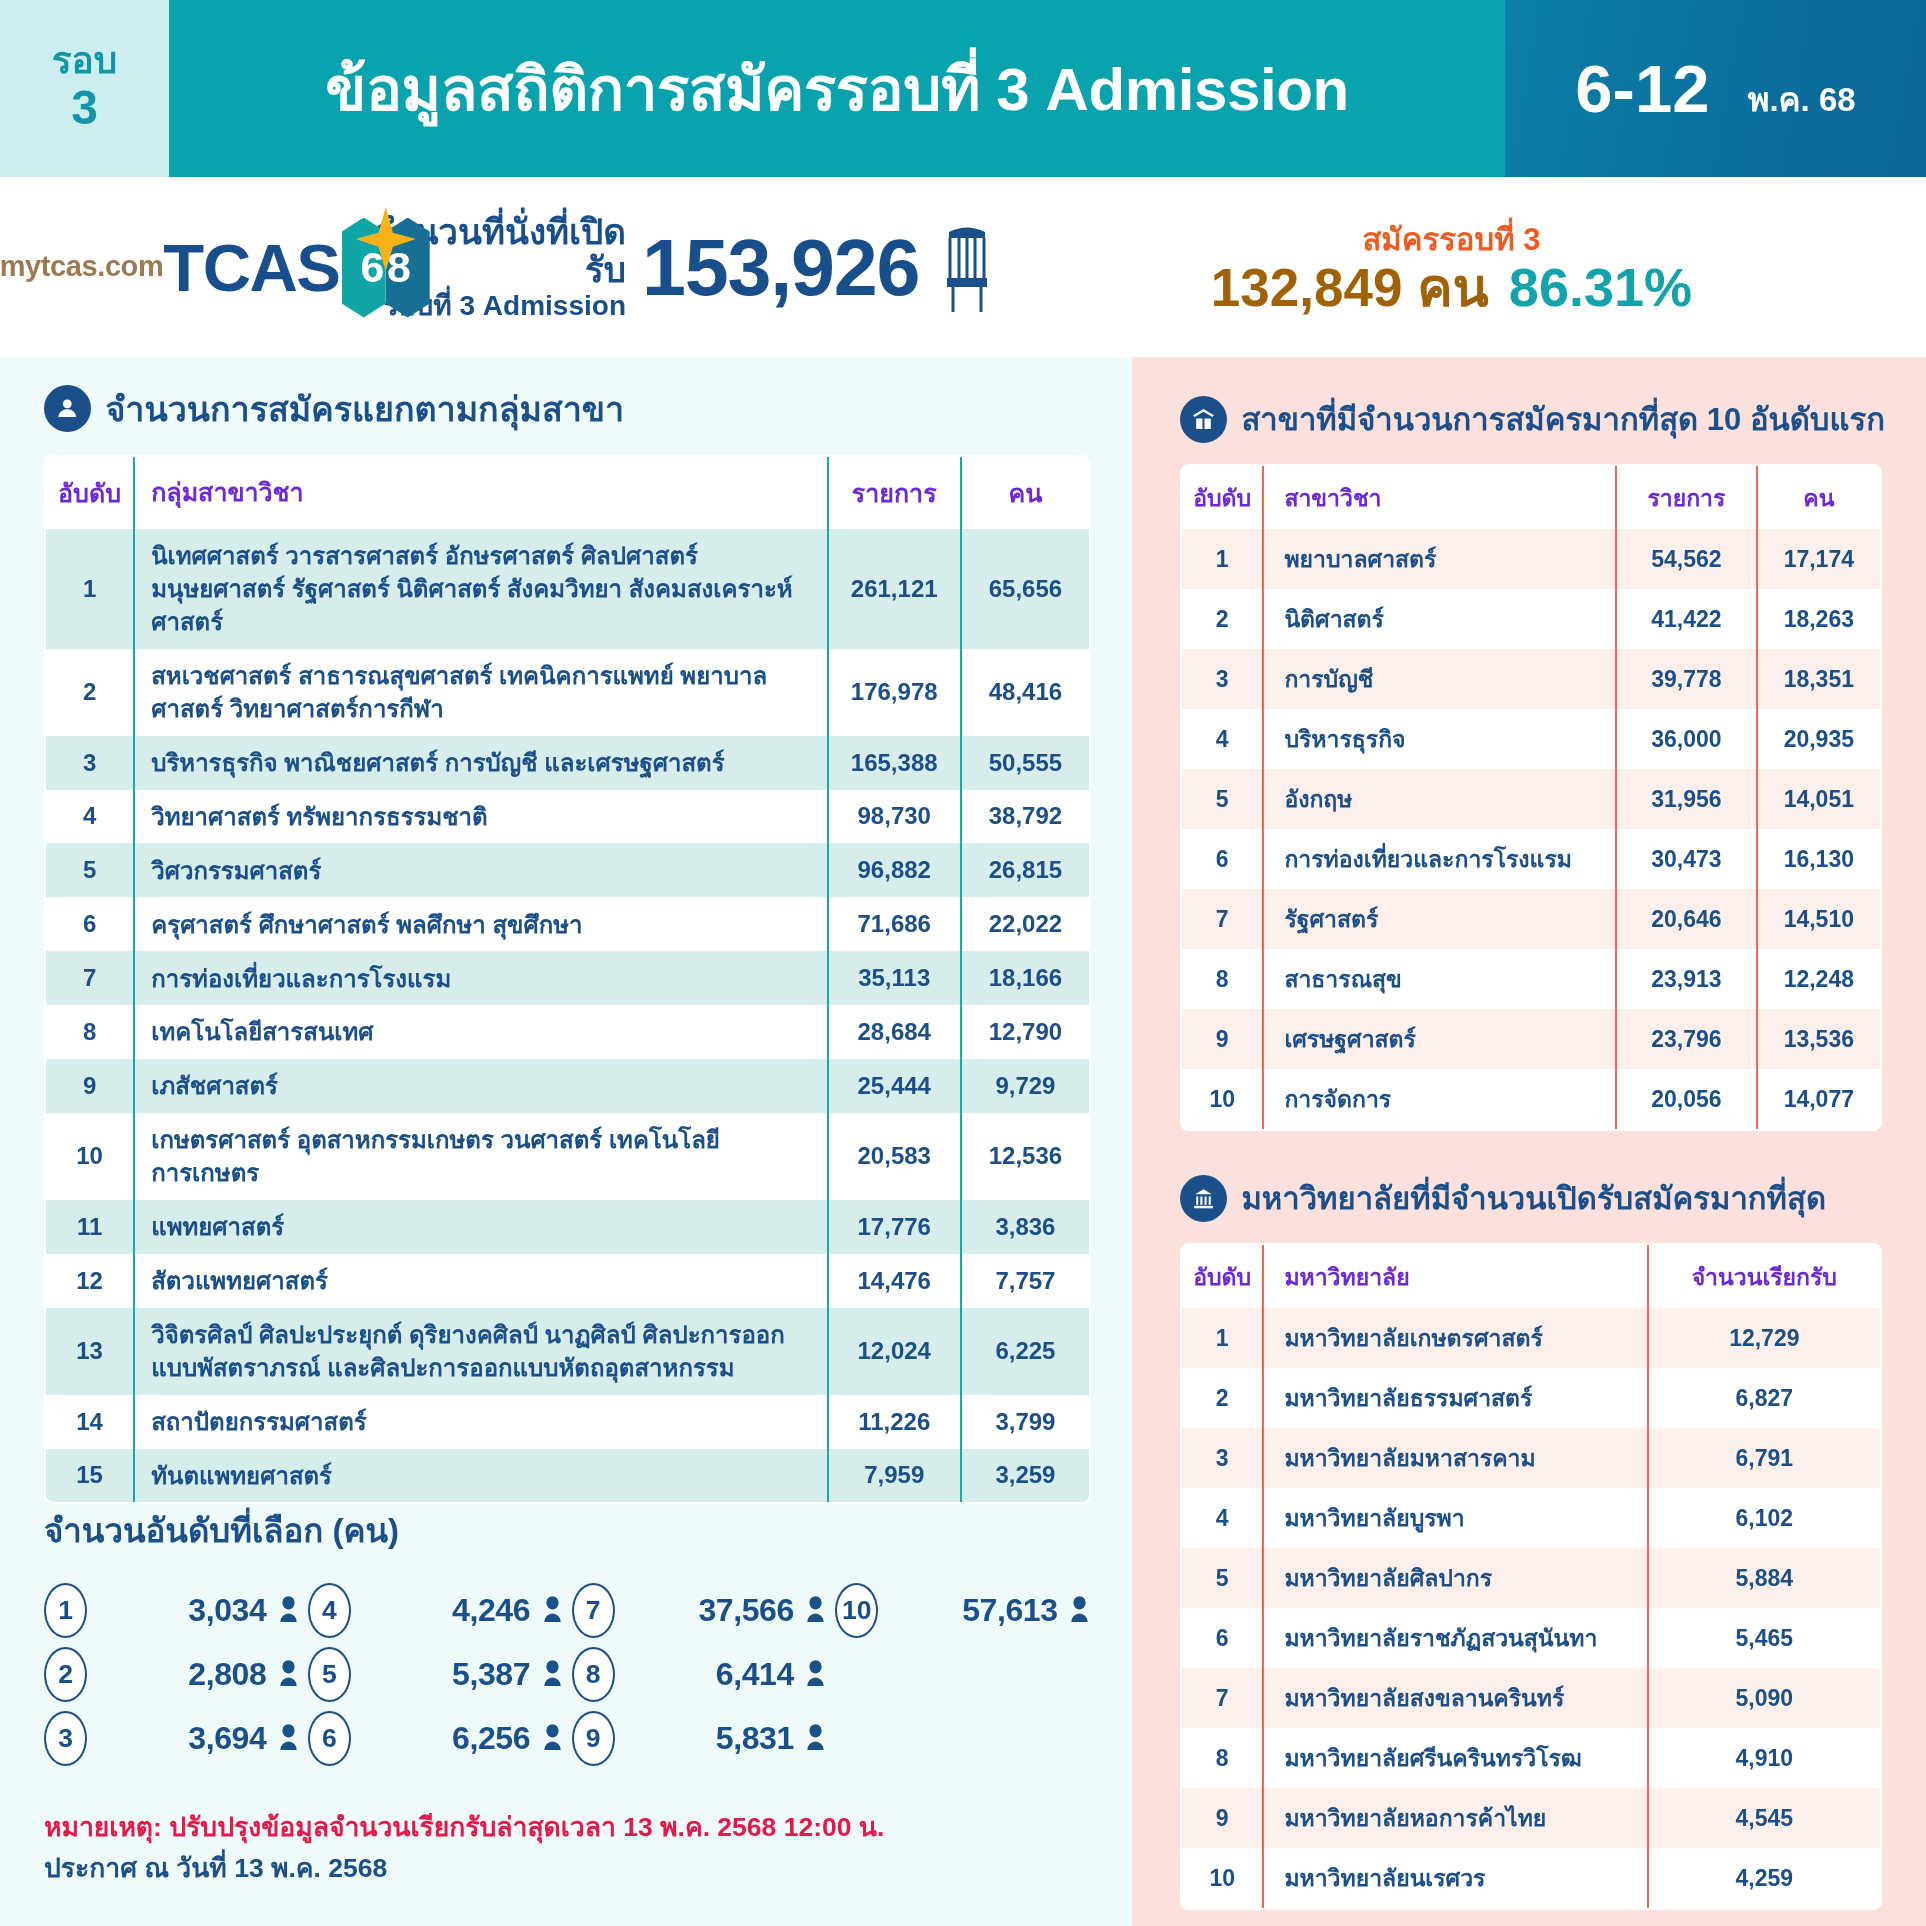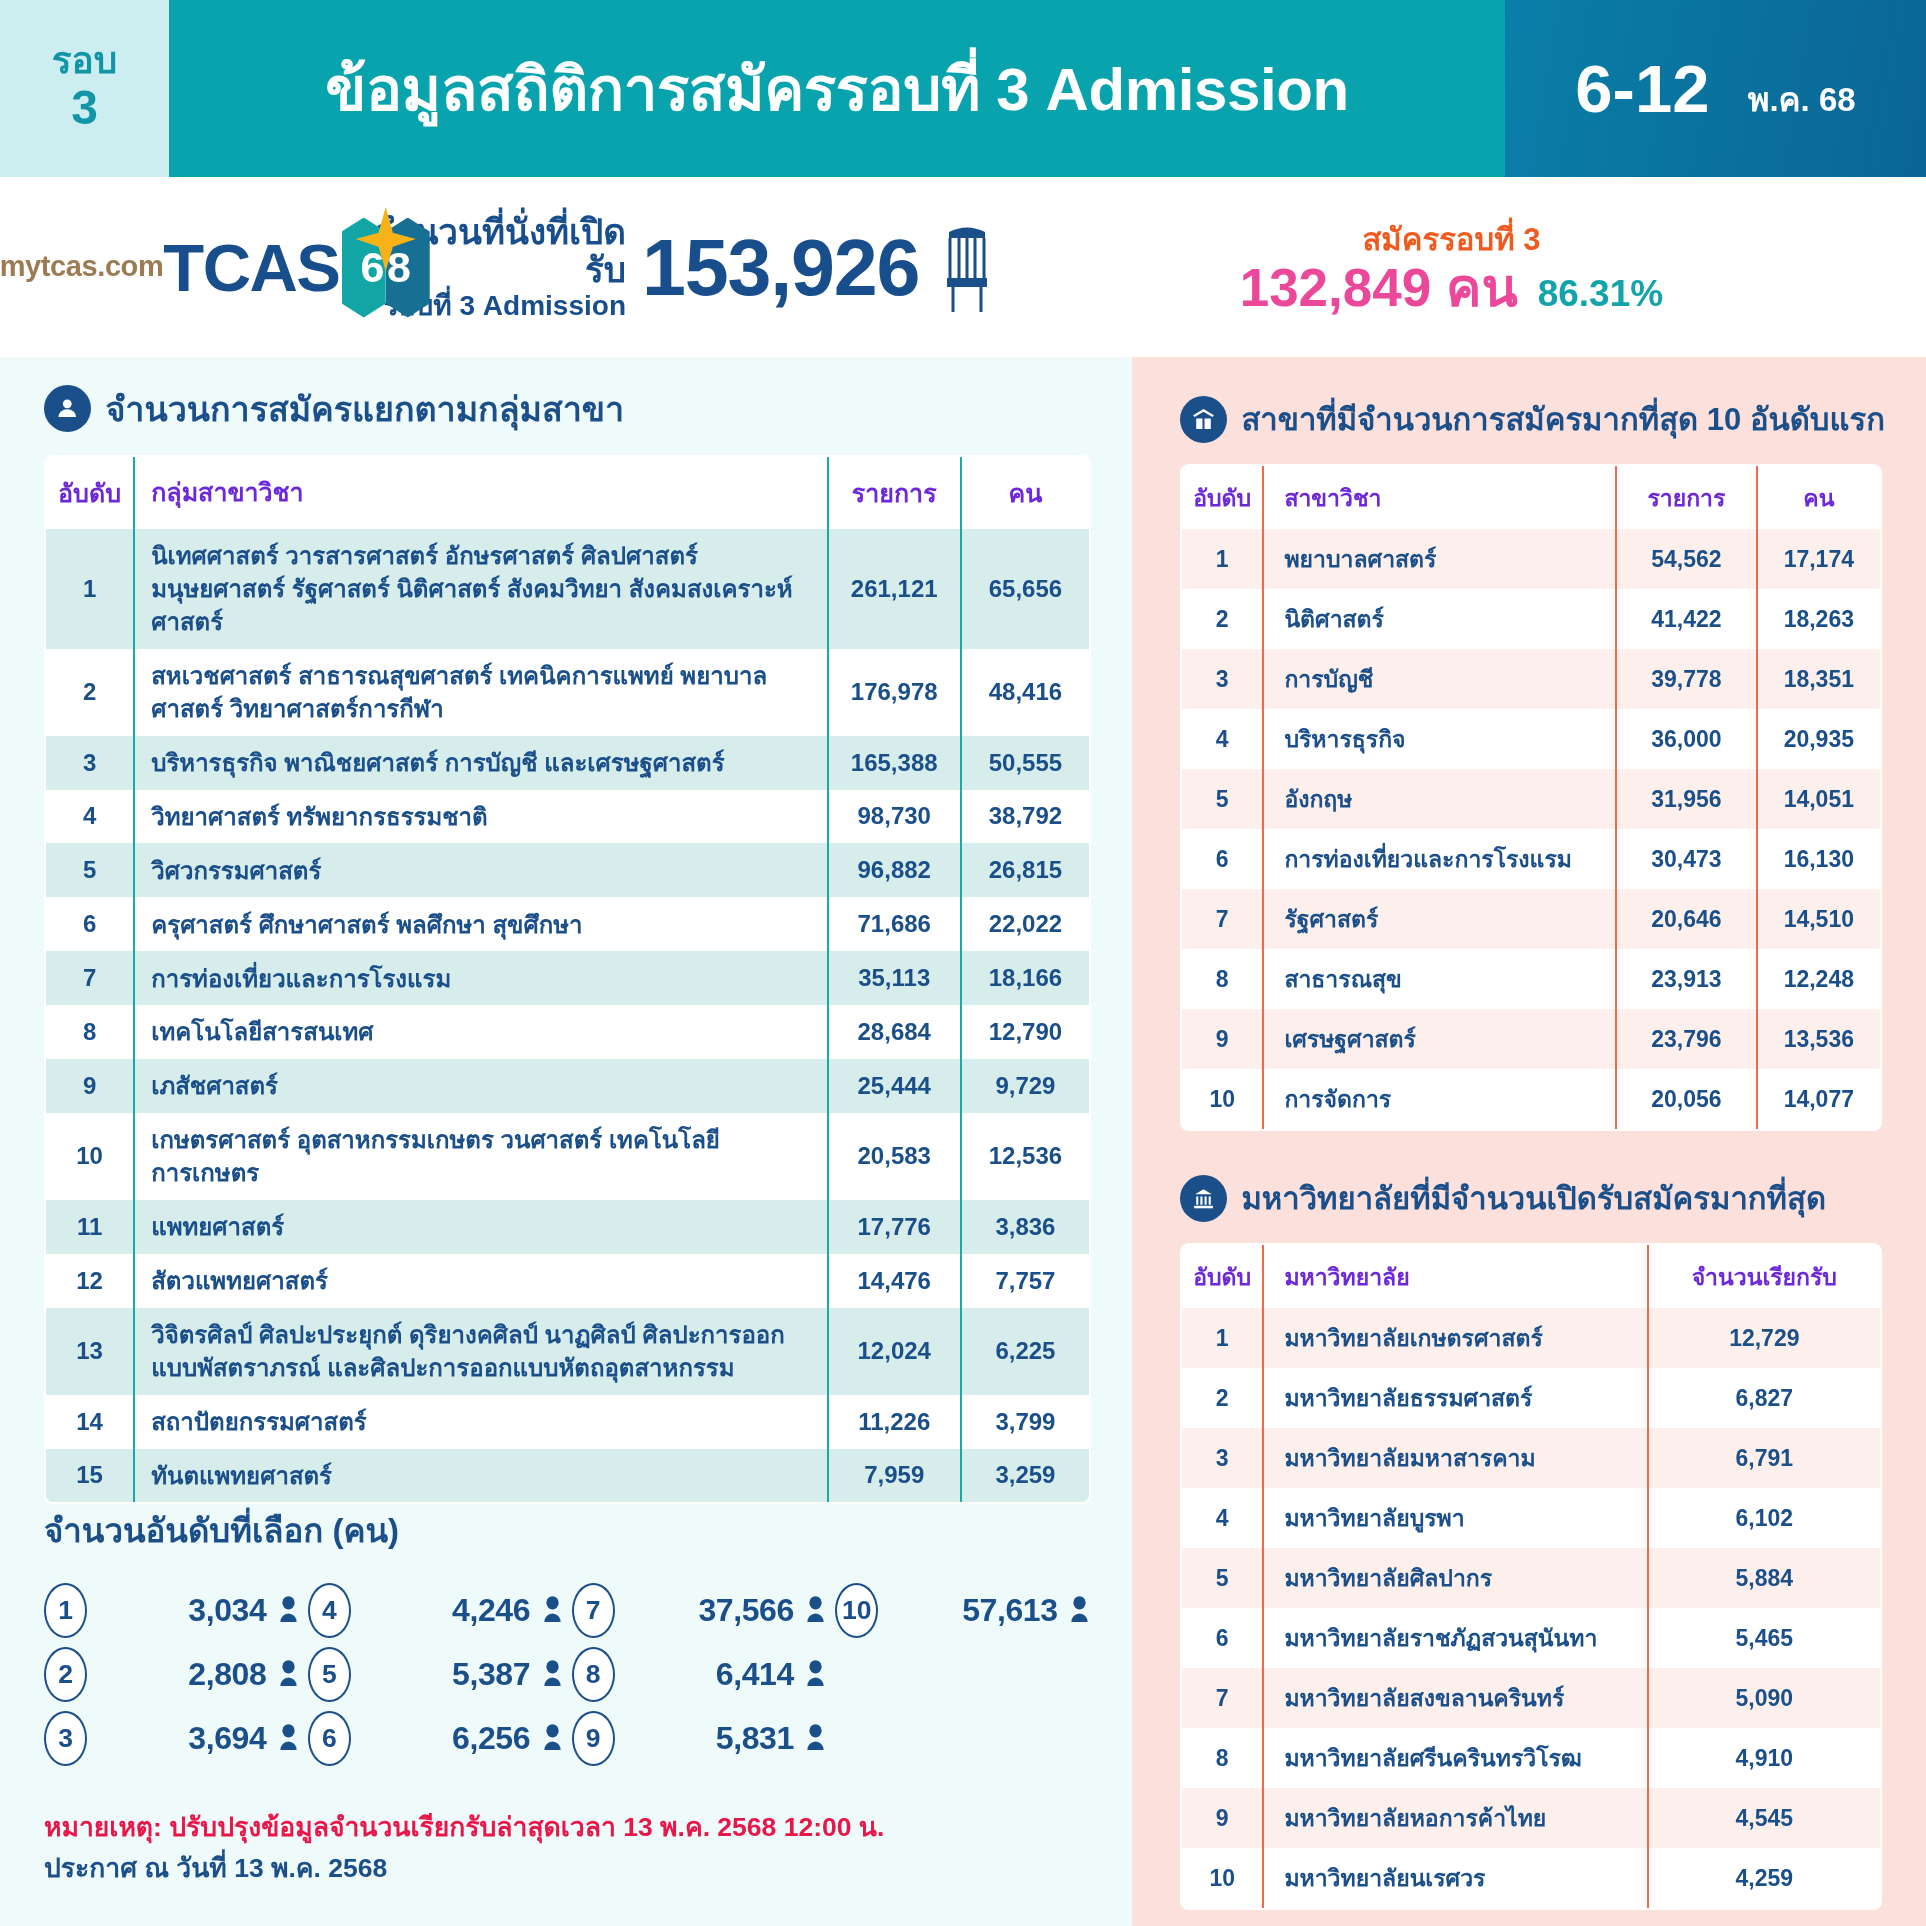--- a/index.html
+++ b/index.html
@@ -48,22 +48,22 @@
   .badge-txt{position:absolute;inset:0;display:flex;align-items:center;justify-content:center;gap:2.4px;
              color:#fff;font-size:43px;font-weight:bold;}
   .seat-label{width:289px;text-align:right;padding-right:16px;box-sizing:border-box;color:#184e8c;}
   .seat-label .l1{font-size:35px;font-weight:bold;line-height:1.1;}
   .seat-label .l2{font-size:28px;font-weight:bold;line-height:1.15;}
   .seat-num{color:#184e8c;font-size:79px;font-weight:bold;letter-spacing:-1.2px;line-height:1;}
   .chair-icon{margin-left:17.7px;margin-right:4px;}
   .applied{flex:1;text-align:center;padding-right:24px;}
   .applied .a1{color:#ef5a1f;font-size:31px;font-weight:bold;line-height:1.2;}
   .applied .a2{display:flex;align-items:baseline;justify-content:center;gap:20px;margin-top:2.4px;}
-  .applied .a-num{color:#ec4899;font-size:53px;font-weight:bold;line-height:1;}
-  .applied .a-pct{color:#12a3ab;font-size:37px;font-weight:bold;line-height:1;}
+  .applied .a-num{color:#a16207;font-size:53px;font-weight:bold;line-height:1;}
+  .applied .a-pct{color:#12a3ab;font-size:54px;font-weight:bold;line-height:1;}
 
   
   .panel-left{position:absolute;left:0;top:357px;width:1132px;height:1569px;background:#effafb;}
   .panel-right{position:absolute;left:1132px;top:357px;width:795px;height:1569px;background:#fce0dc;}
 
   
   .deco{position:absolute;left:0;top:0;width:1926px;height:1926px;pointer-events:none;}
 
   
   .sec-head{display:flex;align-items:center;gap:14.4px;}

